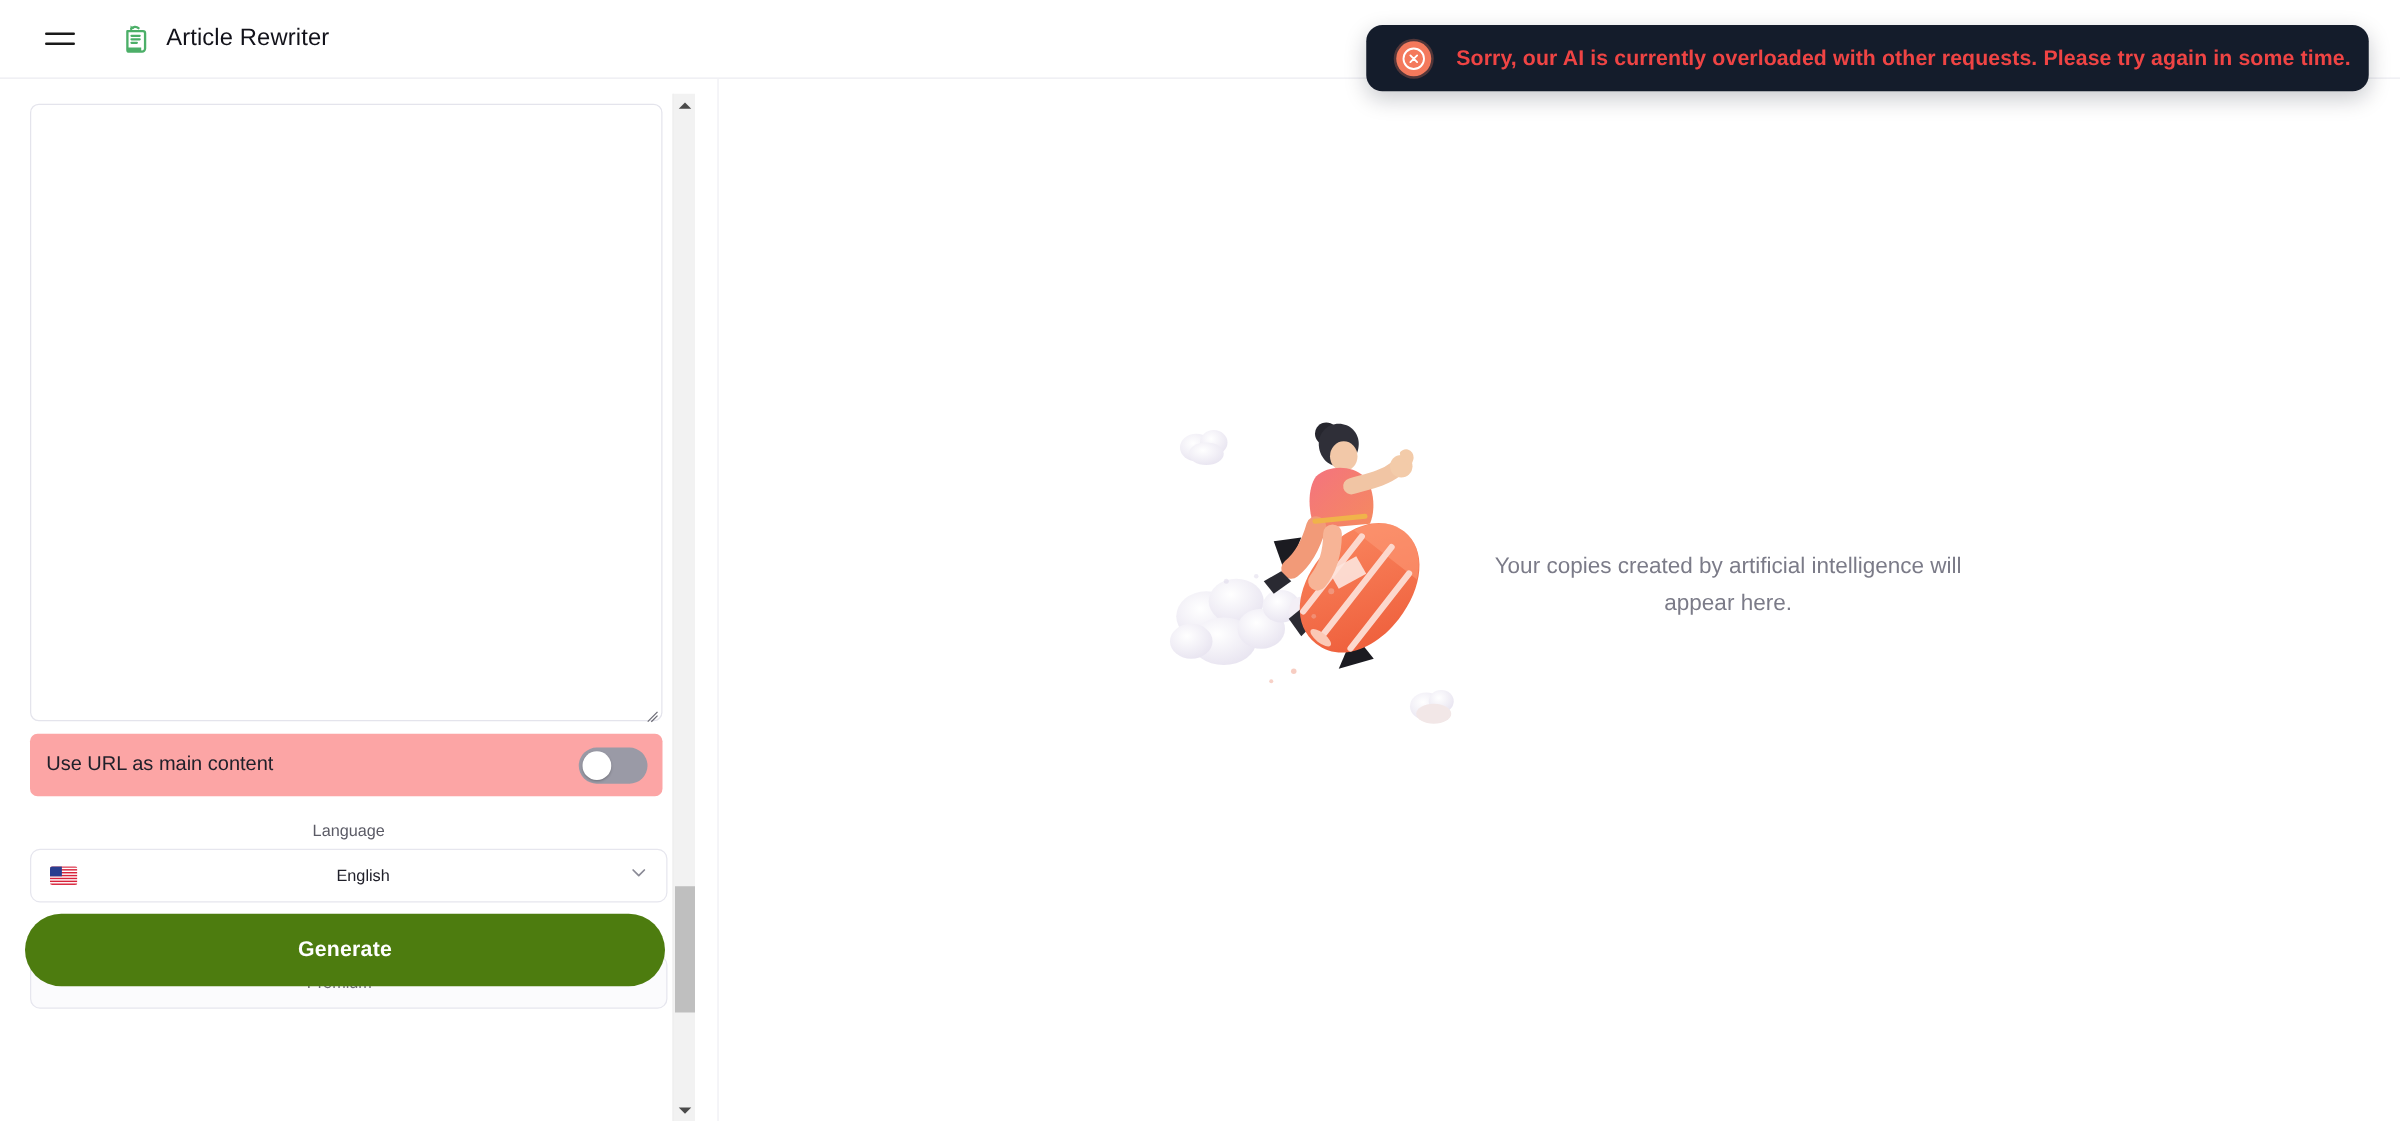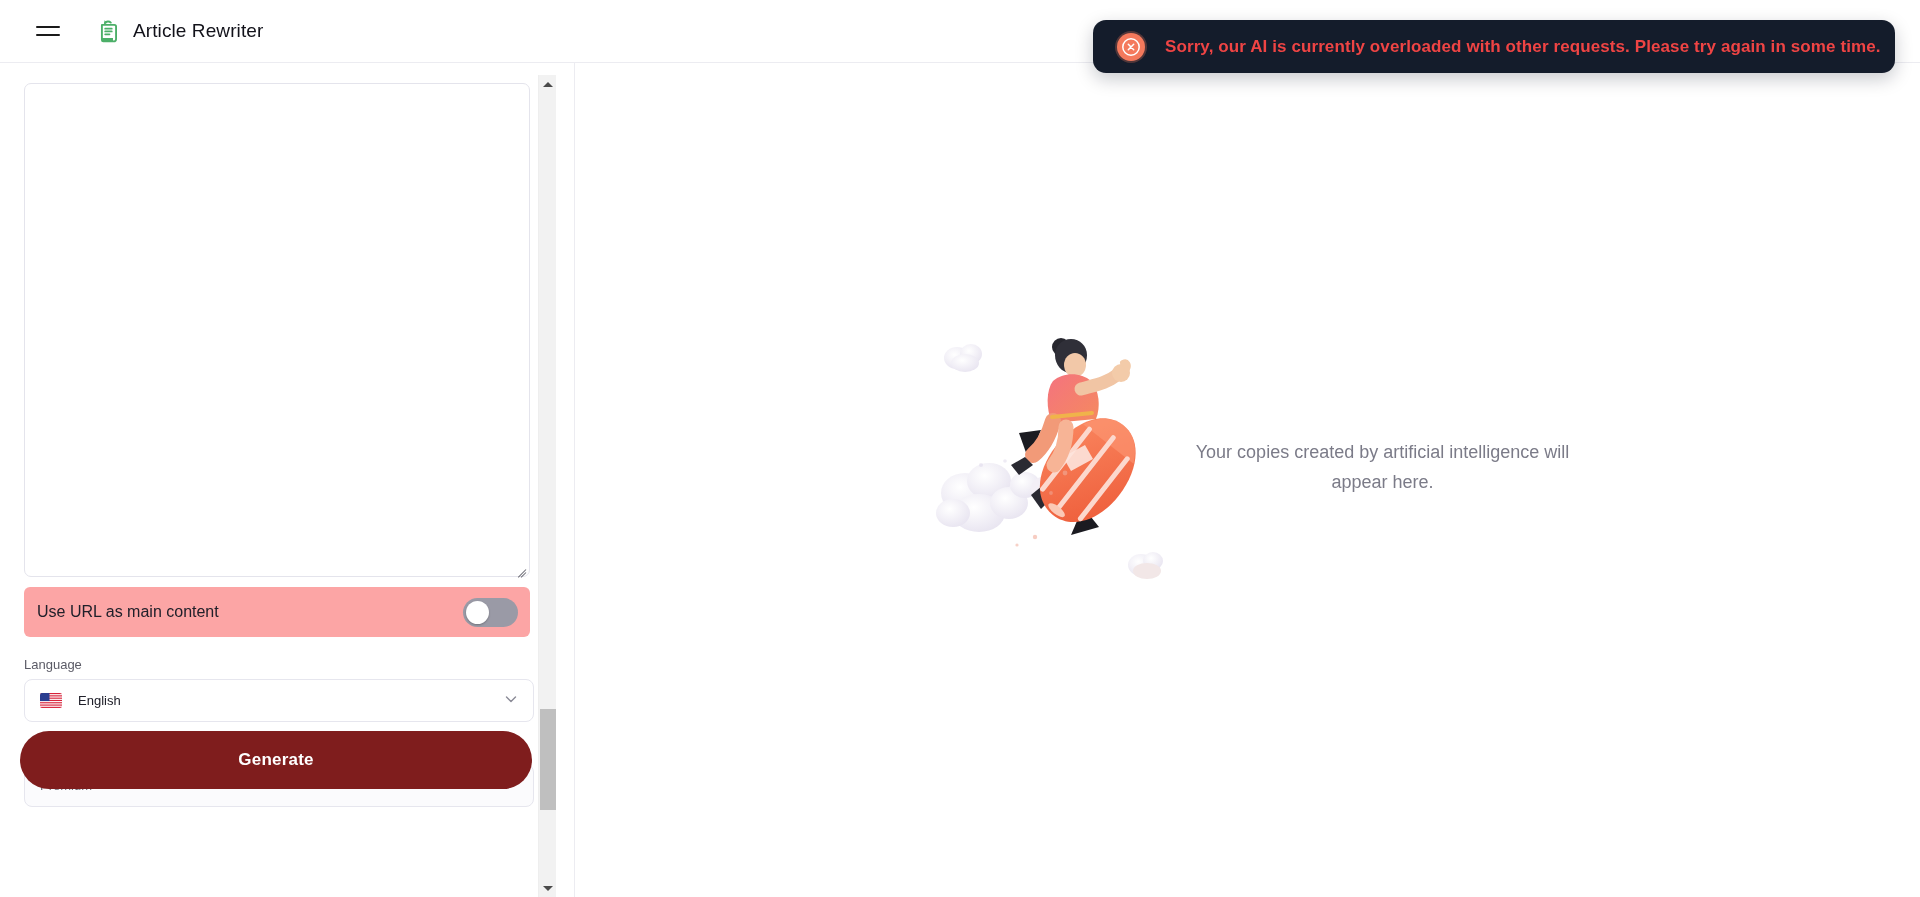--- a/index.html
+++ b/index.html
@@ -163,21 +163,21 @@
   }
   .toggle .knob {
     position: absolute;
     top: 3px; left: 3px;
     width: 23px; height: 23px;
     border-radius: 50%;
     background: #ffffff;
     box-shadow: 0 1px 2px rgba(0,0,0,.25);
   }
 
-  .field-group { margin-top: 20px; width: 510px; }
+  .field-group { margin-top: 20px; width: 510px; text-align: center; }
   .field-label {
     font-size: 13px;
     color: #5b5b66;
     margin-bottom: 7px;
     display: block;
   }
   .select {
     width: 510px;
     height: 43px;
     border: 1px solid #e6e6ee;
@@ -206,21 +206,21 @@
   .chev { width: 16px; height: 16px; flex: 0 0 16px; }
 
   .generate-btn {
     position: absolute;
     left: 20px;
     top: 668px;
     width: 512px;
     height: 58px;
     border: none;
     border-radius: 29px;
-    background: #7f1d1d;
+    background: #4d7c0f;
     color: #ffffff;
     font-size: 17px;
     font-weight: bold;
     font-family: "Liberation Sans", sans-serif;
     cursor: pointer;
     letter-spacing: .2px;
   }
 
   
   .panel-scrollbar {

